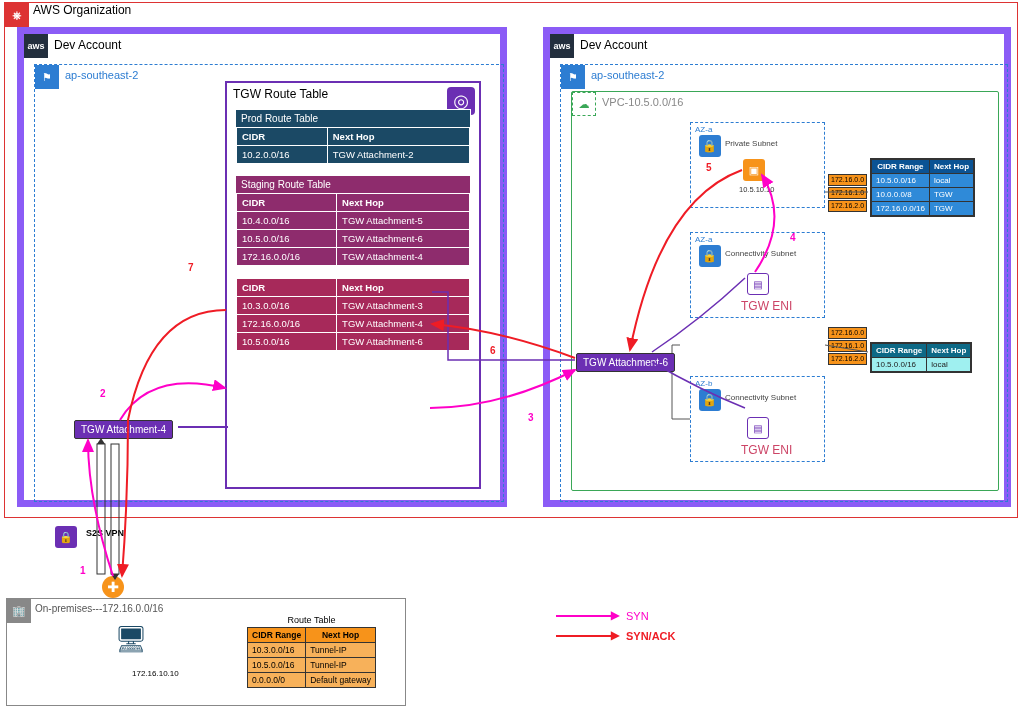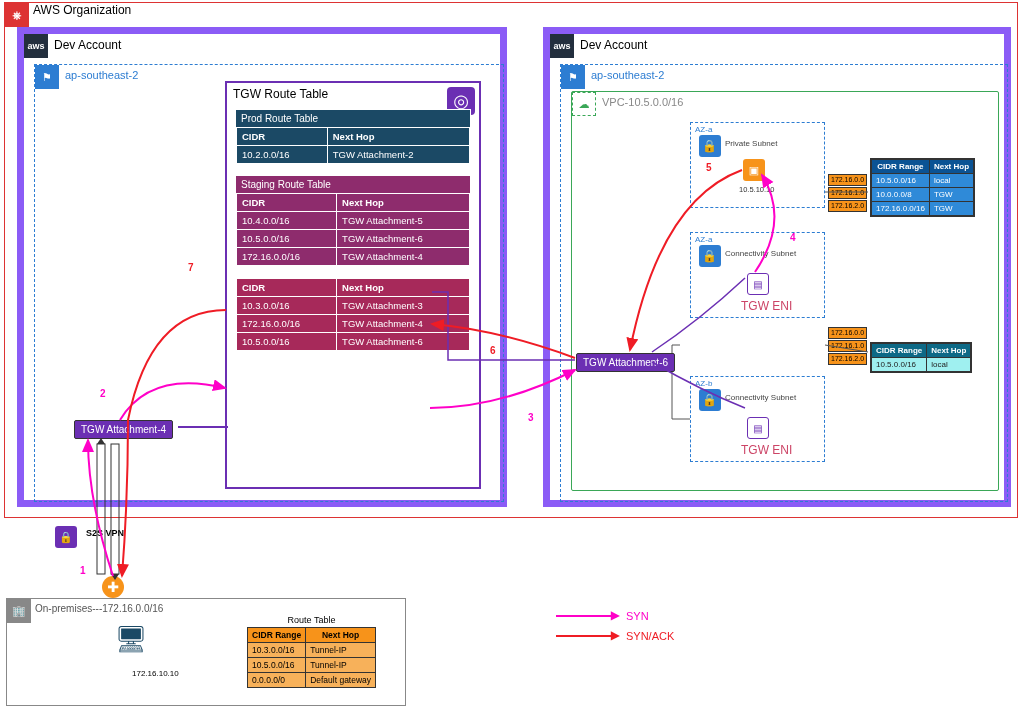--- a/index.html
+++ b/index.html
@@ -309,21 +309,21 @@
   </div>
 </div>
 
 <div class="legend" style="left:556px; top:610px;">
   <div class="legend-line">
     <div class="legend-arrow syn"></div>
     <span style="color:#ff00c8;">SYN</span>
   </div>
   <div class="legend-line">
     <div class="legend-arrow synack"></div>
-    <span style="color:#ef1c25;">SYN/ACK</span>
+    <span style="color:#ef1c25;font-weight:bold;">SYN/ACK</span>
   </div>
 </div>
 
 <div class="step pink" style="left:80px; top:565px;">1</div>
 <div class="step pink" style="left:100px; top:388px;">2</div>
 <div class="step pink" style="left:528px; top:412px;">3</div>
 <div class="step pink" style="left:790px; top:232px;">4</div>
 <div class="step red" style="left:706px; top:162px;">5</div>
 <div class="step red" style="left:490px; top:345px;">6</div>
 <div class="step red" style="left:188px; top:262px;">7</div>

